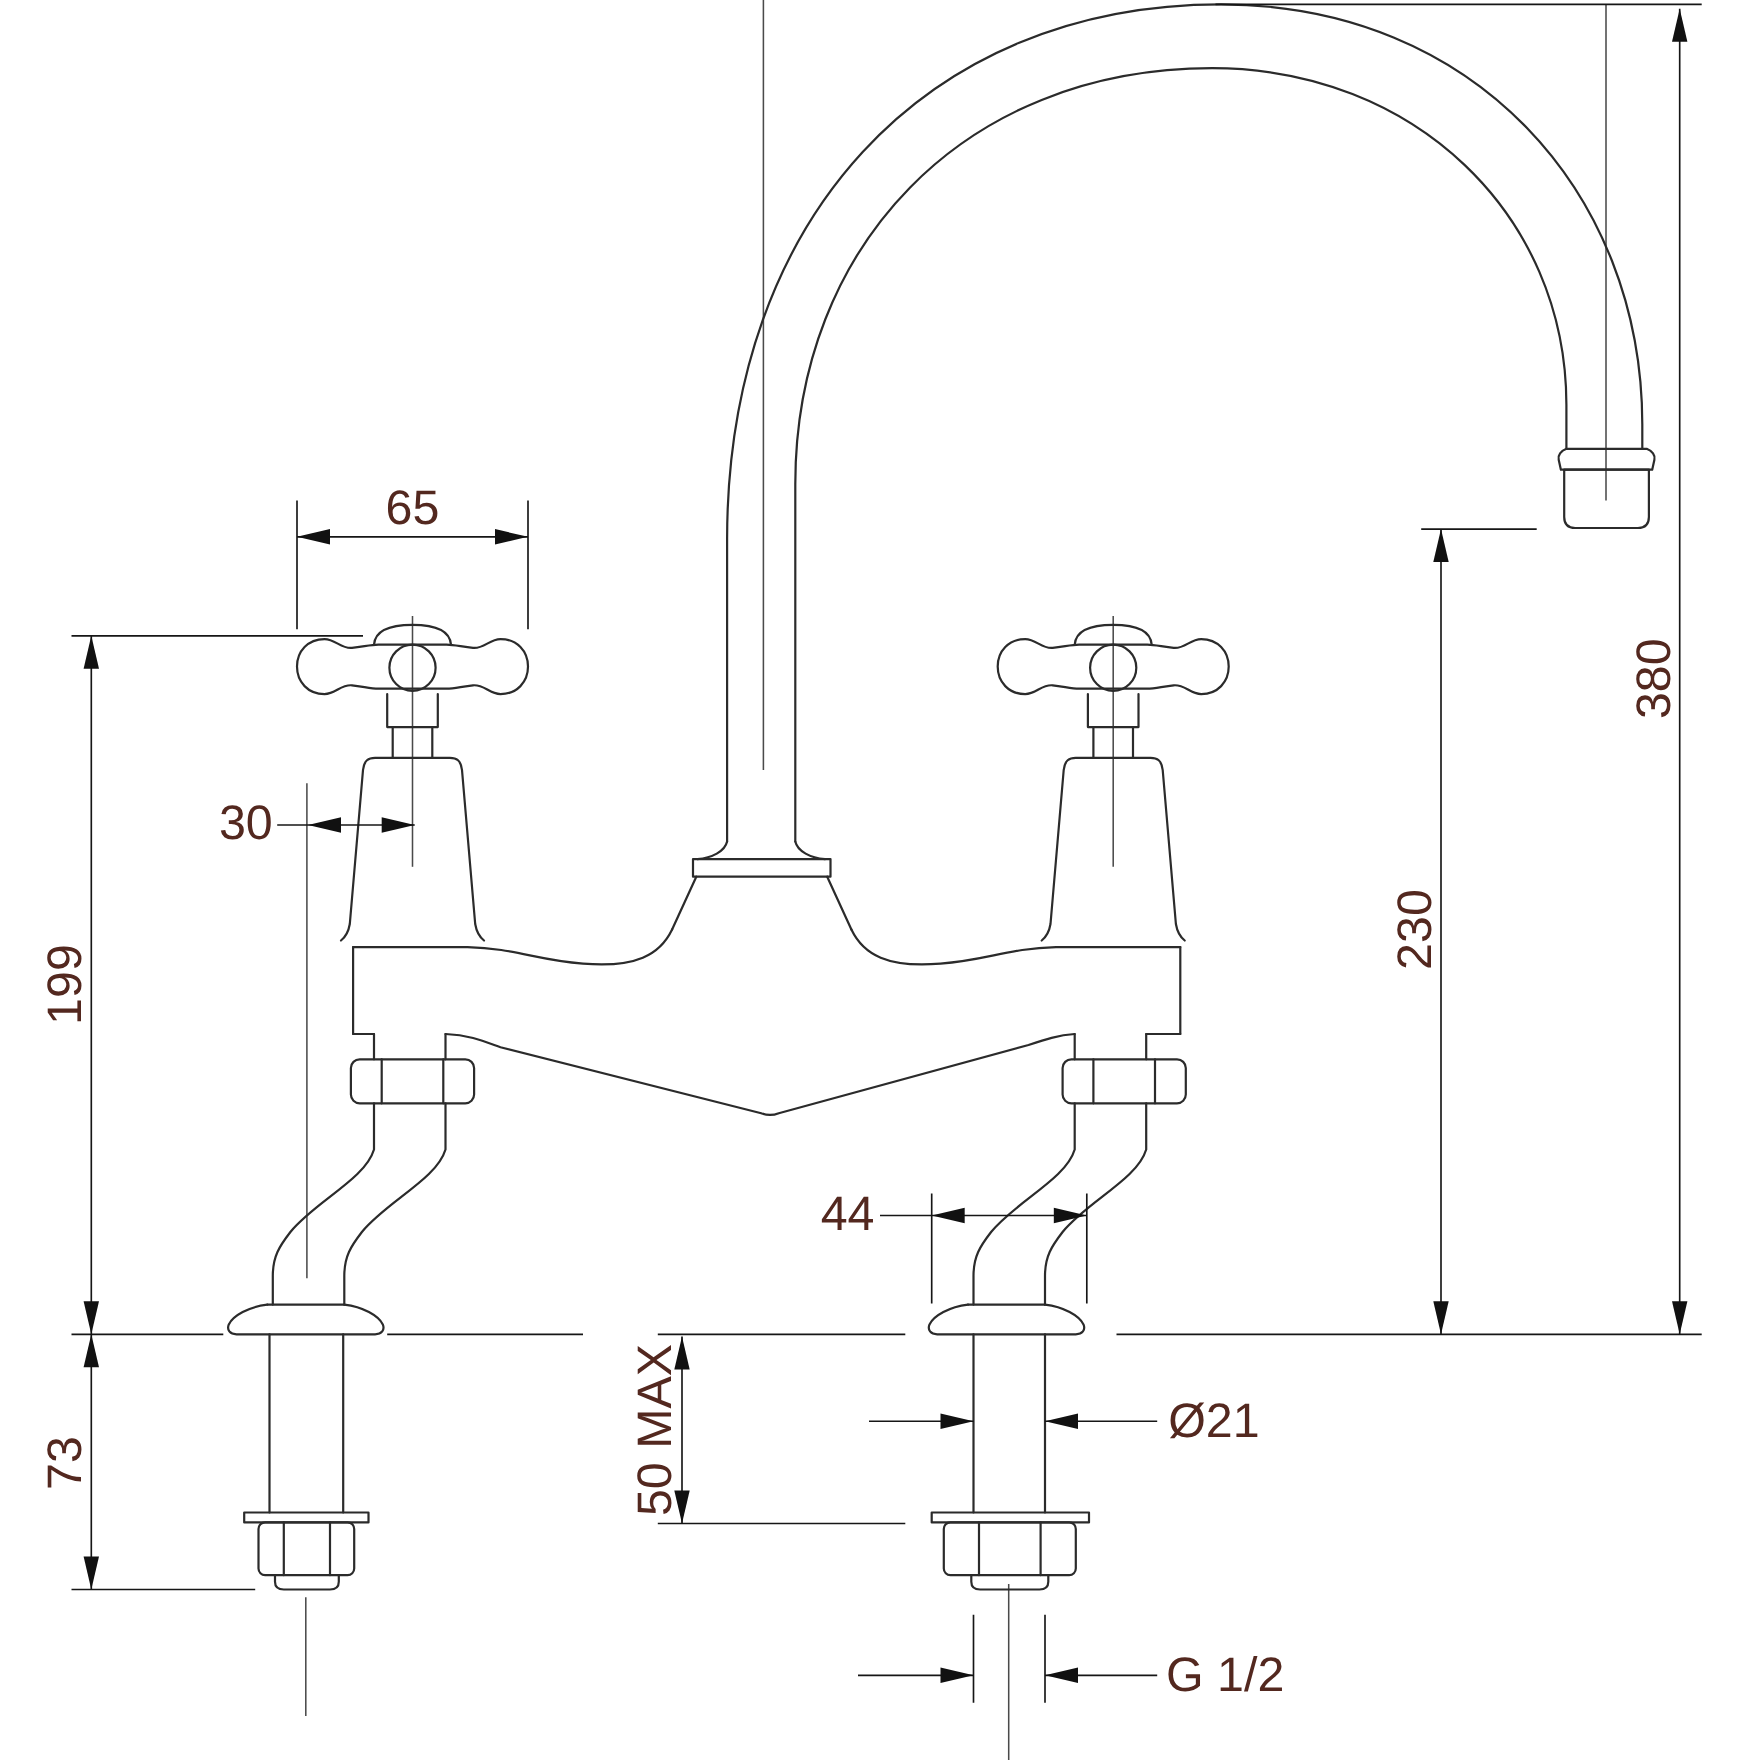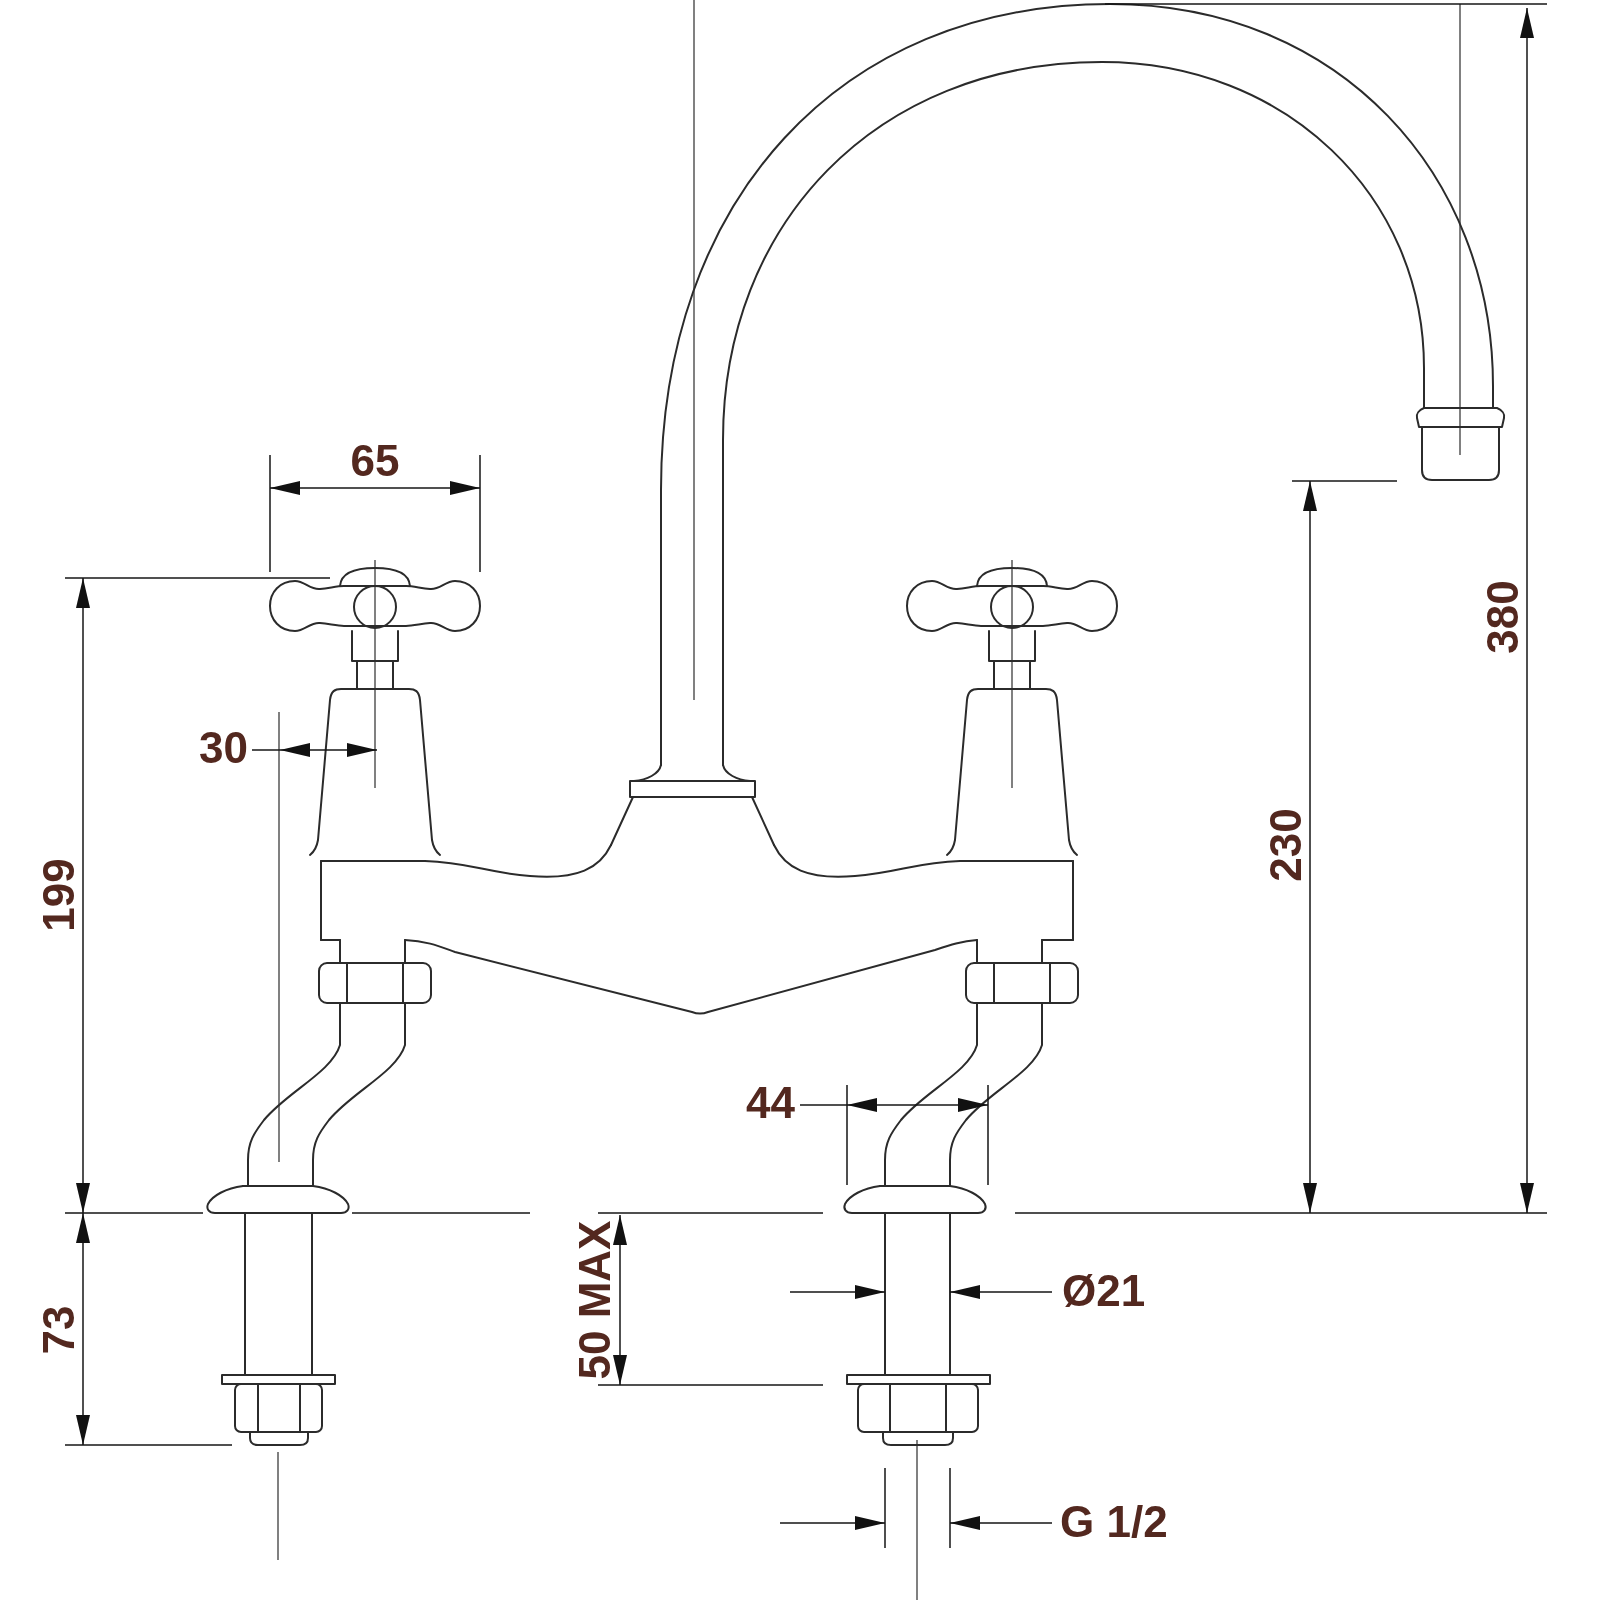--- a/index.html
+++ b/index.html
@@ -1,17 +1,17 @@
 <!DOCTYPE html>
 <html><head>
 <meta charset="utf-8">
 <style>
   html,body{margin:0;padding:0;background:#ffffff;}
   body{width:1600px;height:1600px;position:relative;font-family:"Liberation Sans",sans-serif;}
-  #stage{width:1360px;height:1600px;font-weight:bold;}
+  #stage{width:1360px;height:1600px;}
   svg{display:block;}
   .part{fill:none;stroke:#2b2b2b;stroke-width:2;stroke-linecap:round;stroke-linejoin:round;}
   .cline{fill:none;stroke:#4a4a4a;stroke-width:1.4;}
   .dline{fill:none;stroke:#161616;stroke-width:1.5;}
   .arrow{fill:#111111;stroke:none;}
   .dimtext{fill:#53281f;font-size:44px;font-family:"Liberation Sans",sans-serif;}
 </style>
 </head>
 <body>
 

